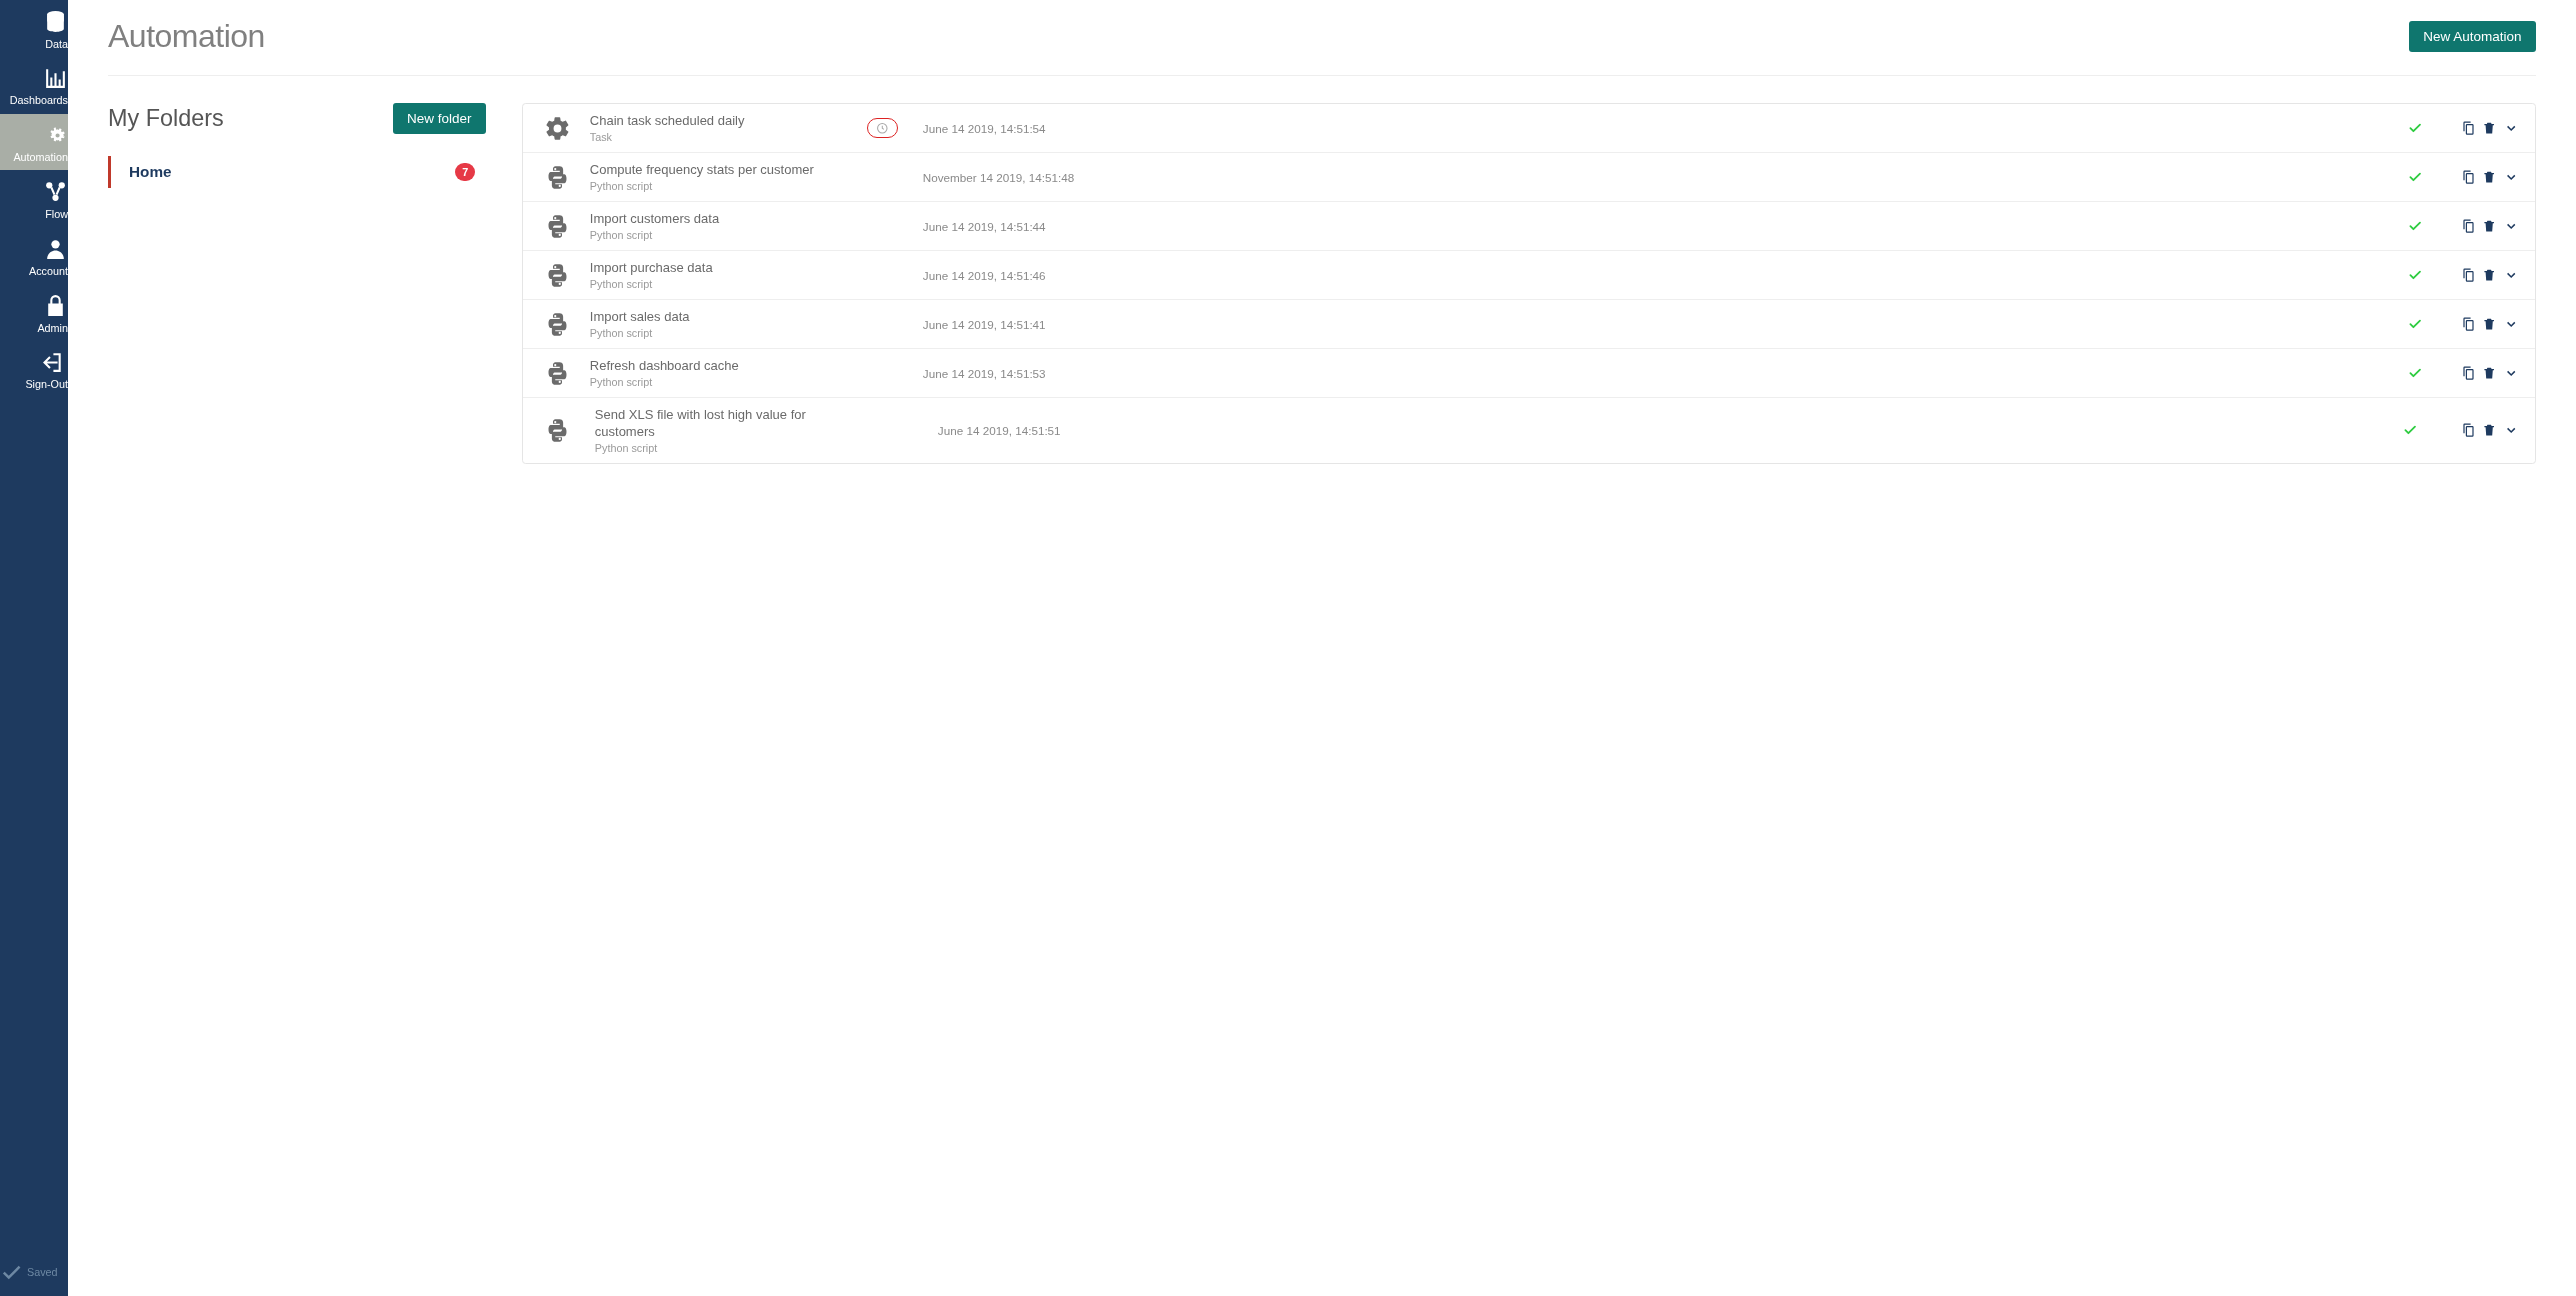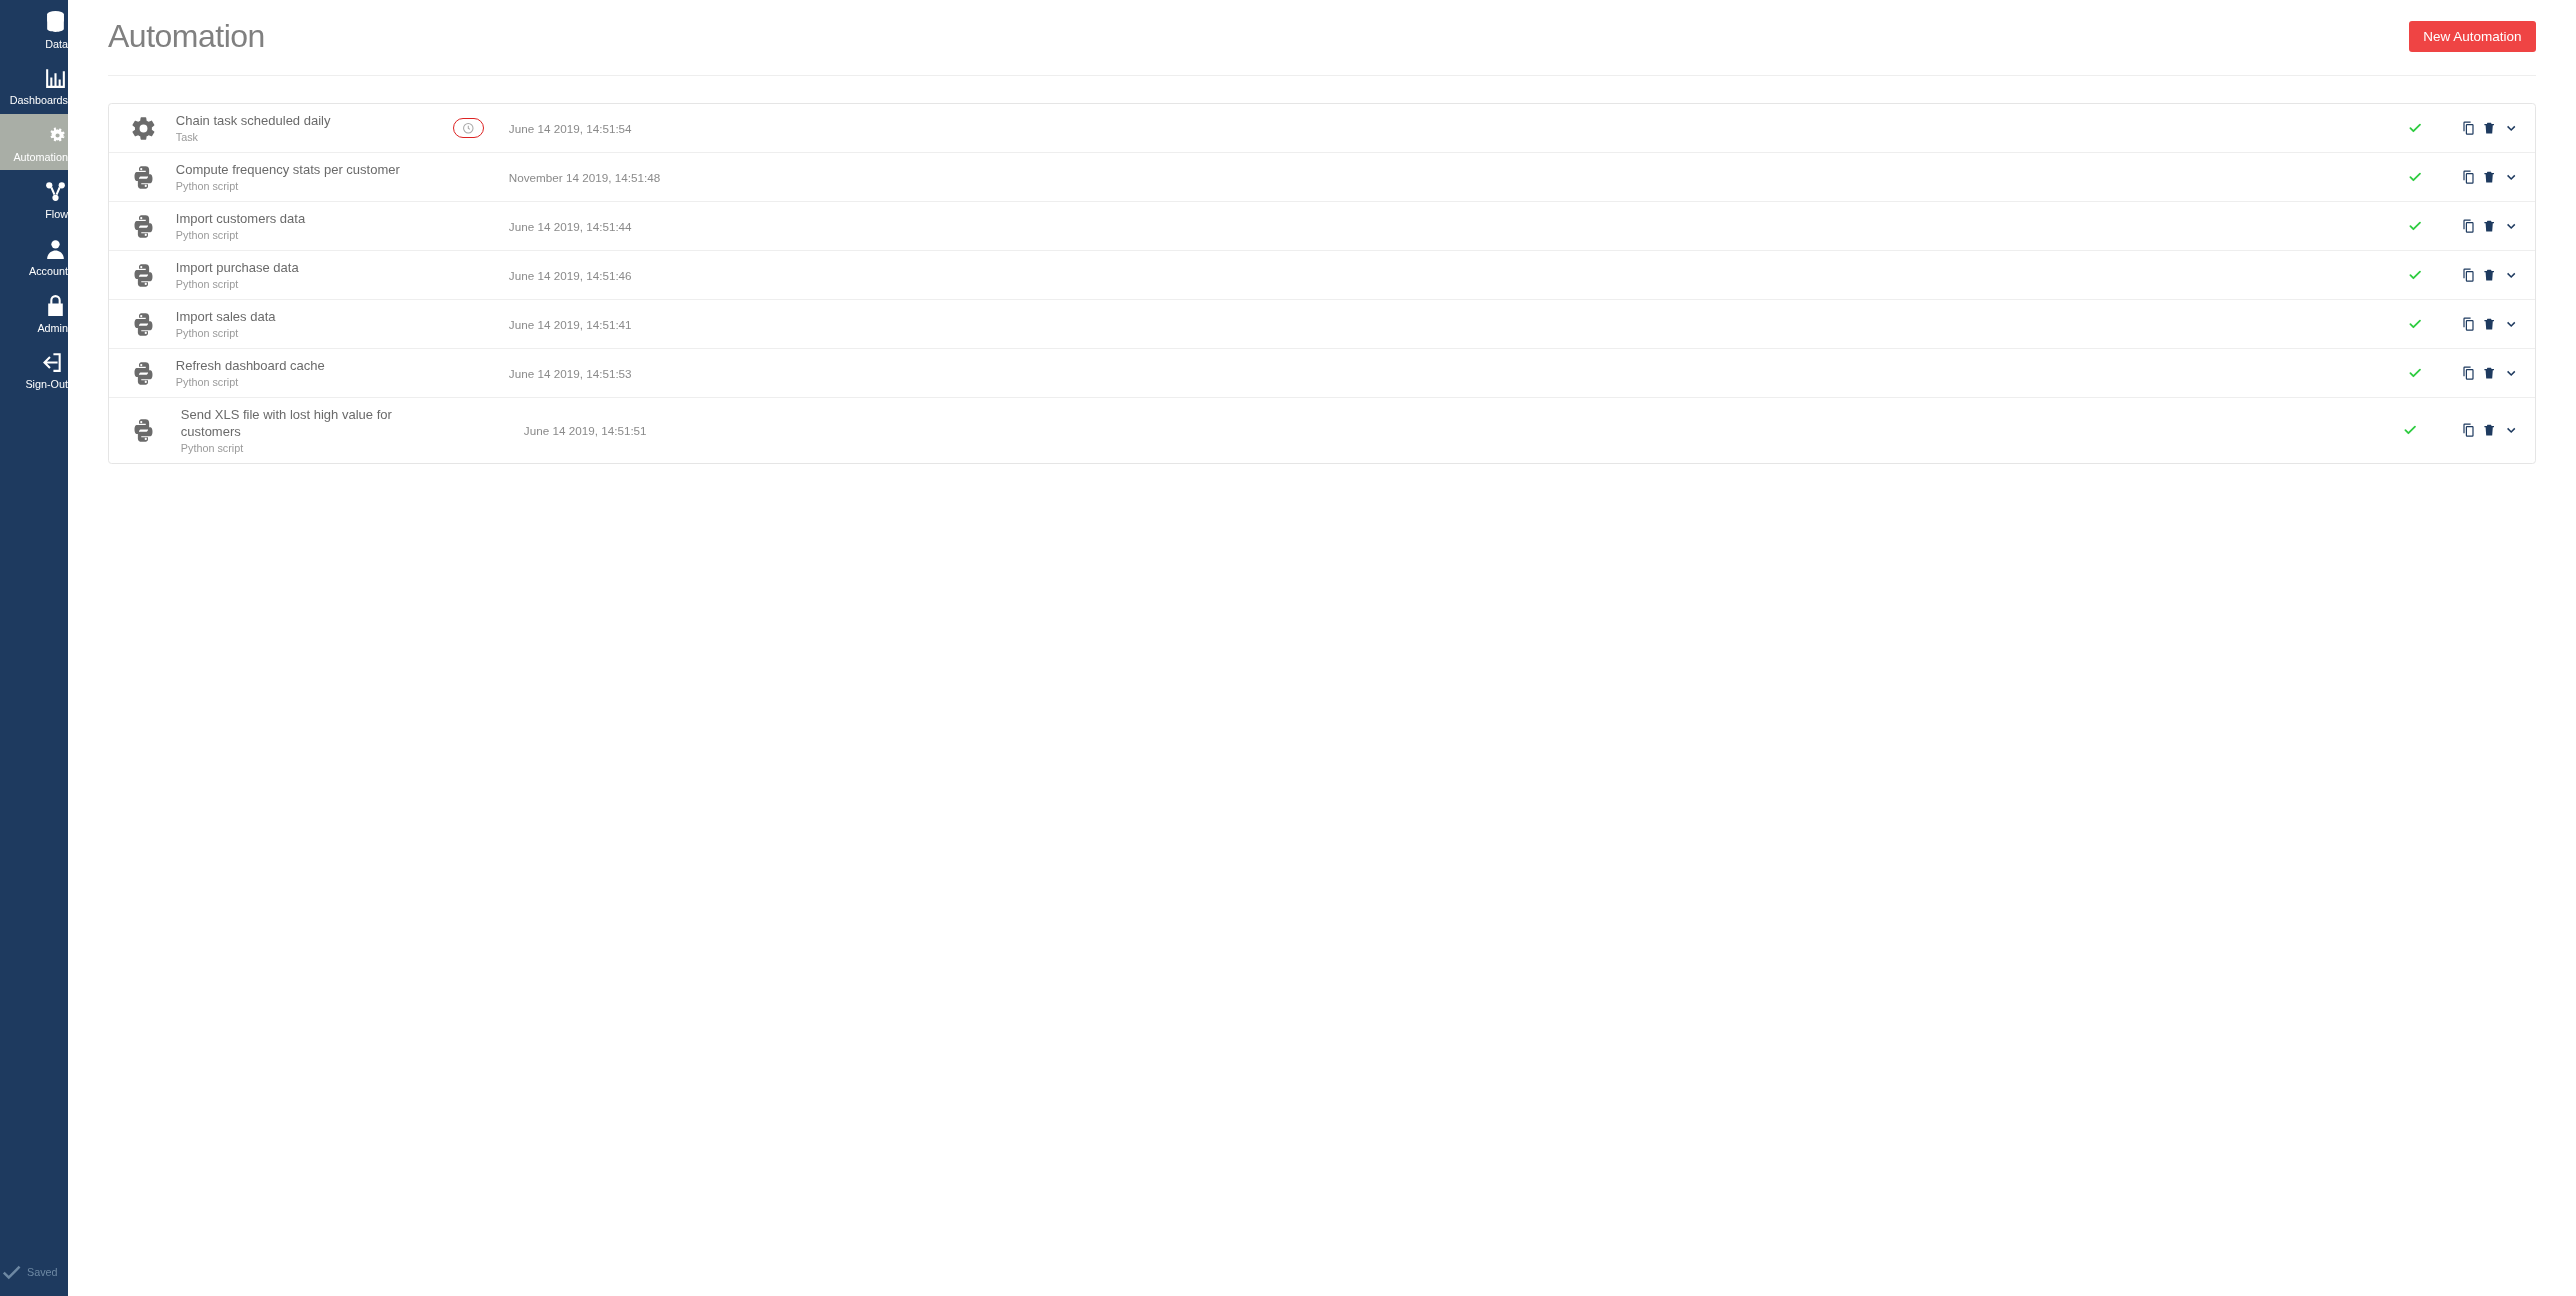--- a/index.html
+++ b/index.html
@@ -14,21 +14,21 @@
   .sidebar-item .icon svg { width: 25px; height: 25px; fill: #fff; }
   .sidebar-item.active .icon svg { fill: #fff; }
   .sidebar-spacer { flex: 1; }
   .sidebar-saved { display:flex; flex-direction:row; align-items:center; color:#6d88a3; padding: 9px 0 12.6px; font-size:10.8px; gap:3.6px;}
   .sidebar-saved svg { width:23.4px; height:23.4px; fill:#6d88a3;}
 
   
   .main { flex: 1; padding: 18px 40px; overflow:auto; }
   .header-row { display:flex; align-items:center; justify-content:space-between; padding-bottom: 20px; border-bottom: 0.9px solid #eee; margin-bottom: 27px;}
   .page-title { font-size: 32px; font-weight: 300; color: #808080; letter-spacing: -0.5px;}
-  .btn { background: #ef4444; color: #fff; border: none; border-radius: 3px; padding: 8px 14.4px; font-size: 13.5px; cursor: pointer; }
+  .btn { background: #0f766e; color: #fff; border: none; border-radius: 3px; padding: 8px 14.4px; font-size: 13.5px; cursor: pointer; }
 
   .content-row { display:flex; gap: 36px; align-items:flex-start; }
 
   
   .folders-panel { width: 378px; flex-shrink:0; }
   .folders-header { display:flex; align-items:center; justify-content:space-between; margin-bottom: 21.6px;}
   .folders-title { font-size: 23.4px; font-weight: 400; color:#555;}
   .folder-row { display:flex; align-items:center; justify-content:space-between; padding: 7.2px 10.8px 7.2px 18px; border-left: 3.6px solid #c0392b; cursor:pointer;}
   .folder-row .folder-name { font-size: 15.3px; font-weight: 700; color: #1e3a5f; }
   .badge { background:#e63946; color:#fff; border-radius: 9px; min-width:20px; height:18px; display:flex; align-items:center; justify-content:center; font-size:10.8px; font-weight:600; padding:0 5.4px;}
@@ -125,20 +125,32 @@
 </nav>
 
 <main class="main">
   <div class="header-row">
     <h1 class="page-title">Automation</h1>
     <button class="btn">New Automation</button>
   </div>
 
   <div class="content-row">
 
+    <section class="folders-panel">
+      <div class="folders-header">
+        <div class="folders-title">My Folders</div>
+        <button class="btn">New folder</button>
+      </div>
+      <div id="folder-list">
+          <div class="folder-row">
+    <span class="folder-name">Home</span>
+    <span class="badge">7</span>
+          </div>
+        </div>
+    </section>
 
     <section class="task-list">
       <div id="task-rows">
           <div class="task-row">
     <div class="task-icon">
       <svg viewBox="0 0 24 24">
                 <use href="#i-gear"></use>
               </svg>
     </div>
     <div class="task-main">

